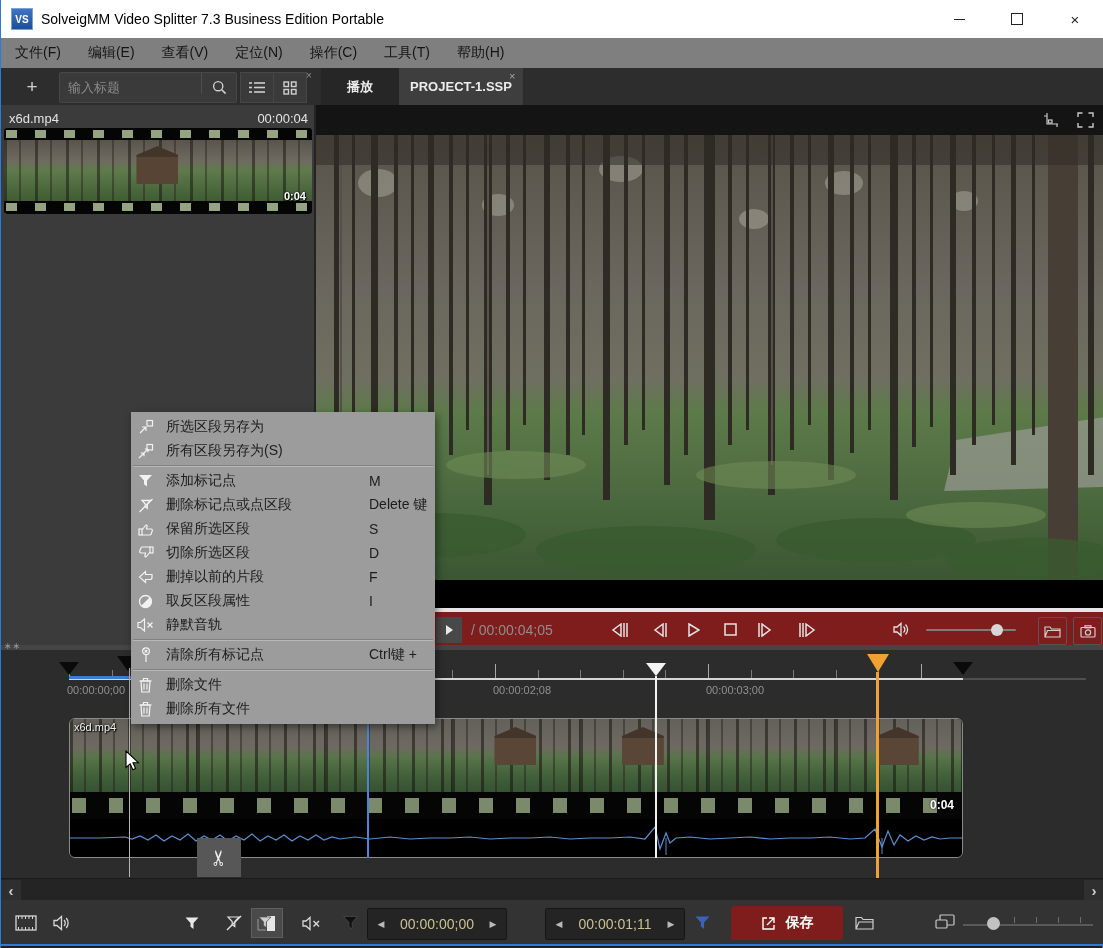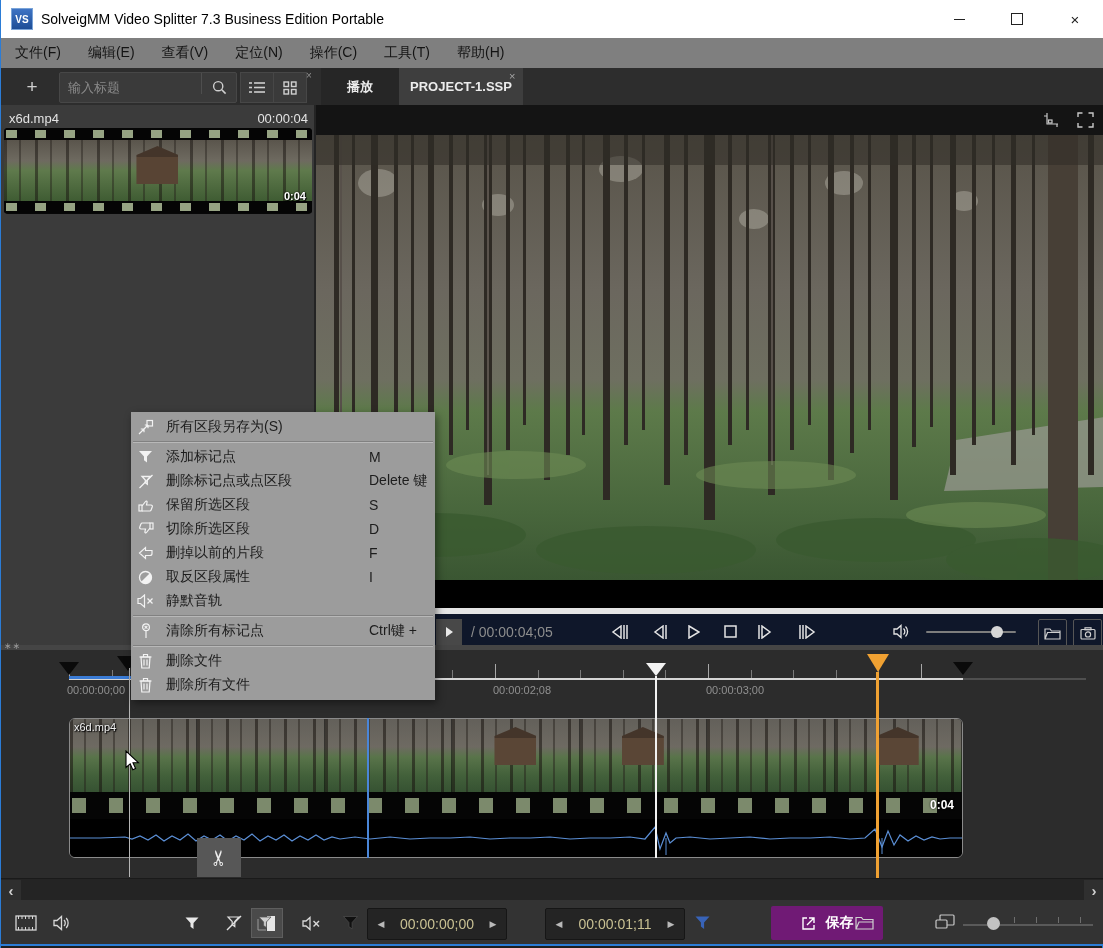--- a/index.html
+++ b/index.html
@@ -40,21 +40,21 @@
   .thumbimg{height:61px;position:relative;background:linear-gradient(180deg,#5a554c 0%,#6e6a60 34%,#5f7a4c 50%,#3f5c33 100%);}
   .thumbimg:before{content:"";position:absolute;inset:0;background:repeating-linear-gradient(90deg,rgba(25,20,16,.6) 0 3px,rgba(0,0,0,0) 3px 15px,rgba(35,30,25,.5) 15px 17px,rgba(0,0,0,0) 17px 31px);opacity:.85;}
   .thumbimg:after{content:"";position:absolute;left:43%;top:6px;width:42px;height:38px;background:linear-gradient(180deg,#44352a 0 30%,#584434 30% 100%);clip-path:polygon(50% 0,100% 24%,100% 100%,0 100%,0 24%);}
   .thumbtime{position:absolute;right:6px;bottom:12px;color:#fff;font-size:11px;font-weight:bold;text-shadow:0 0 2px #000,1px 1px 1px #000;z-index:3;}
   
   .videopanel{left:315px;top:105px;width:788px;height:540px;background:#000;}
   .vtopbar{left:0;top:0;width:788px;height:30px;background:#141414;}
   .vtopicon{top:7px;width:18px;height:16px;}
   .preview{left:0;top:30px;width:788px;height:445px;}
   .vblack{left:0;top:475px;width:788px;height:28px;background:#000;}
-  .transport{left:0;top:503px;width:788px;height:37px;background:#0f172a;border-top:6px solid #e5e5e5;box-sizing:border-box;}
+  .transport{left:0;top:503px;width:788px;height:37px;background:#7f1d1d;border-top:4px solid #e5e5e5;box-sizing:border-box;}
   .expbtn{left:120px;top:5px;width:26px;height:26px;background:#484848;display:flex;align-items:center;justify-content:center;}
   .ttime{left:155px;top:10px;font-size:14px;color:#8d8d8d;}
   .tico{top:9px;width:22px;height:17px;display:flex;align-items:center;justify-content:center;}
   .volline{left:610px;top:17px;width:90px;height:2px;background:#7d7d7d;border-radius:1px;}
   .volknob{left:675px;top:12px;width:12px;height:12px;border-radius:50%;background:#d6d6d6;}
   .fbtn{top:5px;width:27px;height:26px;border:1px solid #565656;border-radius:2px;display:flex;align-items:center;justify-content:center;}
   
   .splitter{left:0;top:645px;width:1103px;height:5px;background:#454545;}
   .splitter span{position:absolute;left:3px;top:-4px;color:#9a9a9a;font-size:9px;letter-spacing:1px;}
   
@@ -82,21 +82,21 @@
   
   .hscroll{left:0;top:878px;width:1103px;height:22px;background:#242424;border-top:1px solid #1a1a1a;box-sizing:border-box;}
   .scrbtn{top:1px;width:20px;height:20px;background:#2f2f2f;color:#cfcfcf;font-size:15px;font-weight:bold;display:flex;align-items:center;justify-content:center;line-height:1;}
   
   .bottombar{left:0;top:900px;width:1103px;height:46px;background:#333333;border-bottom:2px solid #2b7cd6;box-sizing:border-box;}
   .bbtn{top:8px;width:30px;height:30px;display:flex;align-items:center;justify-content:center;}
   .bbtn.sel{background:#4a4a4a;border:1px solid #5e5e5e;box-sizing:border-box;}
   .timefield{top:8px;width:138px;height:30px;background:#242424;border:1px solid #161616;border-radius:2px;display:flex;align-items:center;}
   .tfarrow{width:26px;text-align:center;color:#b9b9b9;font-size:9px;}
   .tfval{flex:1;text-align:center;color:#c9c193;font-size:14px;}
-  .savebtn{left:770px;top:6px;width:112px;height:34px;background:#701a75;border-radius:2px;display:flex;align-items:center;justify-content:center;gap:10px;color:#fff;font-size:14px;font-weight:bold;}
+  .savebtn{left:730px;top:6px;width:112px;height:34px;background:#7f1d1d;border-radius:2px;display:flex;align-items:center;justify-content:center;gap:10px;color:#fff;font-size:14px;font-weight:bold;}
   .zoomline{left:962px;top:24px;width:130px;height:2px;background:#5a5a5a;}
   .zoomtick{top:17px;width:1px;height:6px;background:#6e6e6e;}
   .zoomknob{left:986px;top:17px;width:13px;height:13px;border-radius:50%;background:#c2c2c2;}
   
   .ctxmenu{left:130px;top:412px;width:304px;background:#9c9c9c;box-shadow:2px 3px 8px rgba(0,0,0,.45);padding:3px 0;z-index:50;box-sizing:border-box;}
   .mi{height:24px;display:flex;align-items:center;padding:0 4px 0 6px;}
   .mi .micon{width:17px;height:17px;margin-right:12px;flex:0 0 17px;display:flex;align-items:center;justify-content:center;}
   .mi .mlabel{flex:1;font-size:14px;color:#1d1d1d;white-space:nowrap;}
   .mi .mshort{width:62px;font-size:14px;color:#1d1d1d;white-space:nowrap;overflow:visible;}
   .msep{height:1px;background:#818181;border-bottom:1px solid #b8b8b8;margin:2px 2px;}
@@ -532,20 +532,32 @@
     <div class="abs zoomtick" style="left:1079px;"></div>
     <div class="abs zoomknob"></div>
   </div>
 
   <div class="abs ctxmenu">
     <div class="mi">
       <span class="micon">
           <svg width="16" height="16" viewBox="0 0 16 16">
             <g fill="none" stroke="#f2f2f2" stroke-width="1.2">
               <rect x="9" y="1.5" width="5.5" height="5.5"></rect>
+              <path d="M2,14 L8,8 M8,8 h-4 M8,8 v4"></path>
+            </g>
+          </svg>
+        </span>
+      <span class="mlabel">所选区段另存为</span>
+      <span class="mshort"></span>
+    </div>
+    <div class="mi">
+      <span class="micon">
+          <svg width="16" height="16" viewBox="0 0 16 16">
+            <g fill="none" stroke="#f2f2f2" stroke-width="1.2">
+              <rect x="9" y="1.5" width="5.5" height="5.5"></rect>
               <path d="M1,15 L6,10 M6,10 h-3.2 M6,10 v3.2 M5,11 L10,6 M10,6 h-3.2 M10,6 v3.2"></path>
             </g>
           </svg>
         </span>
       <span class="mlabel">所有区段另存为(S)</span>
       <span class="mshort"></span>
     </div>
     <div class="msep"></div>
     <div class="mi">
       <span class="micon">

